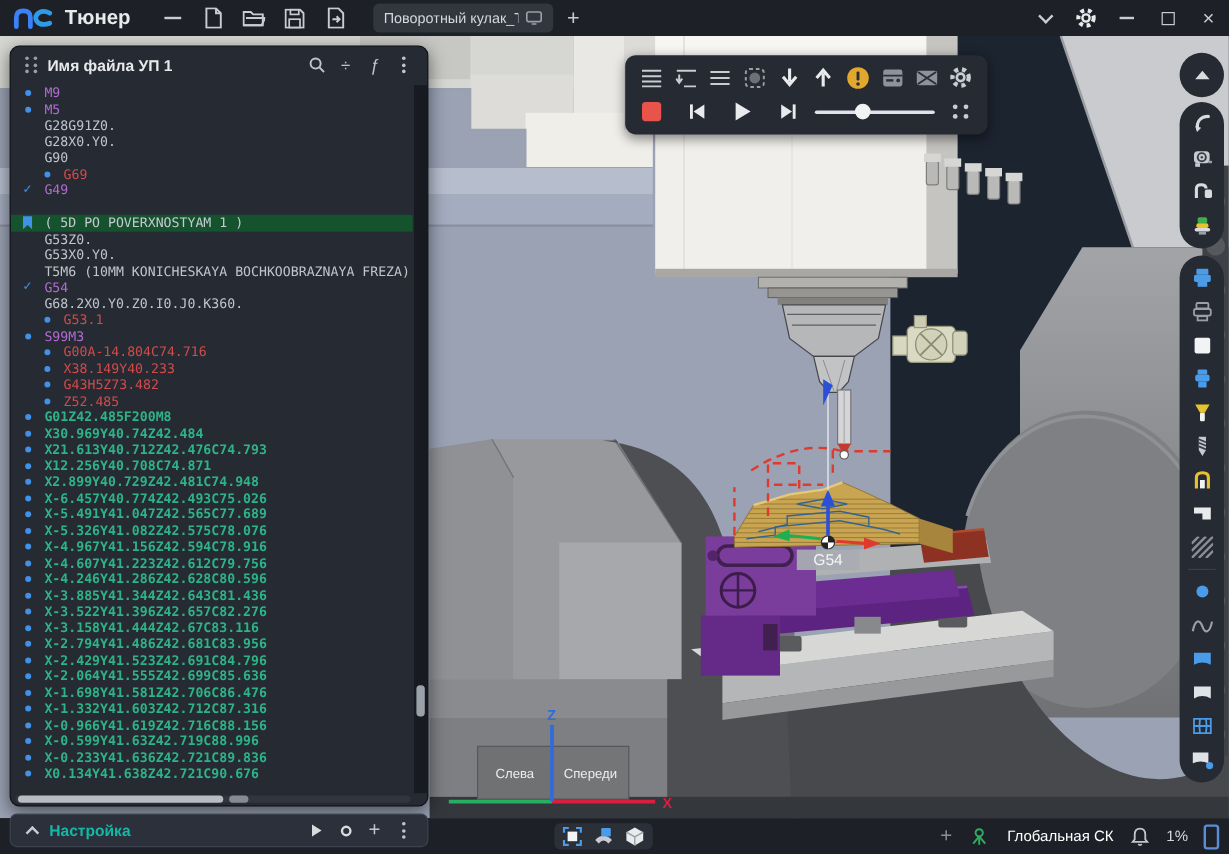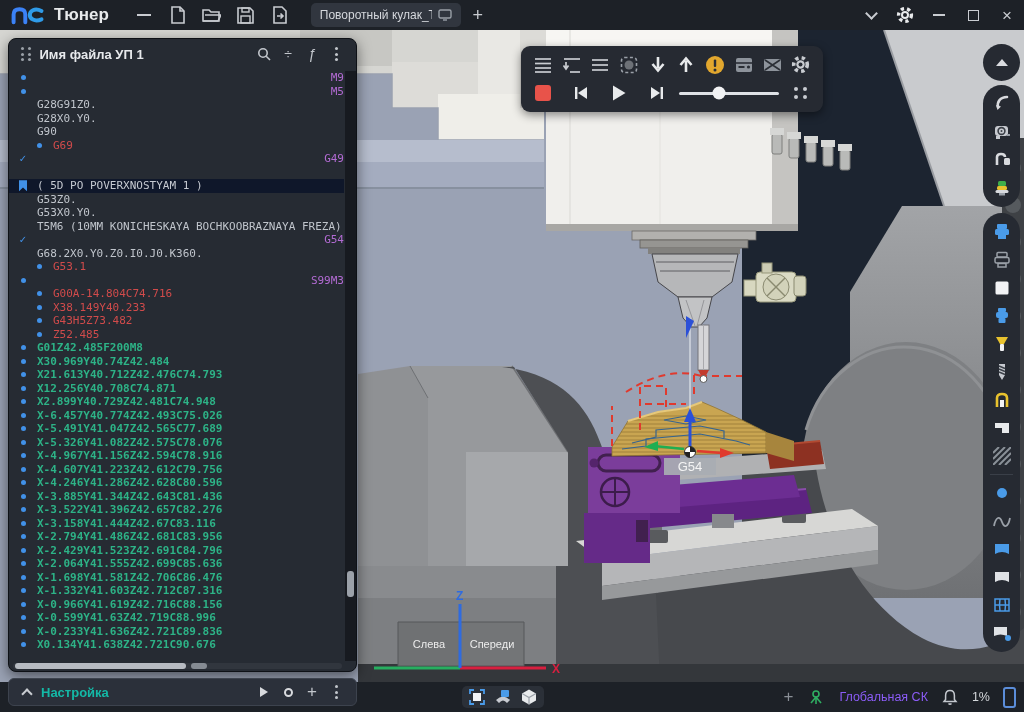--- a/index.html
+++ b/index.html
@@ -65,24 +65,24 @@
   #code-area { position:absolute; left:0; top:32px; right:12px; bottom:10px; overflow:hidden;
     font-family:"DejaVu Sans Mono", monospace; font-size:11px; }
   .code-row { display:flex; height:13.5px; line-height:13.5px; align-items:center; white-space:nowrap; }
   .code-row .marker { flex:0 0 28px; display:flex; align-items:center; justify-content:center; }
   .marker.dot::before { content:""; width:5px; height:5px; border-radius:50%; background:#4191e8; }
   .marker.check { color:#4191e8; font-family:"DejaVu Sans",sans-serif; font-size:10px; }
   .marker.bookmark::before { content:""; width:8px; height:11px; background:#4191e8;
     clip-path:polygon(0 0,100% 0,100% 100%,50% 66%,0 100%); }
   .c-gray  { color:#c0c5cc; }
   .c-red   { color:#d14b4b;margin-left:16px; }
-  .c-purple{ color:#b36bd4;justify-content:space-between; }
+  .c-purple{ color:#b36bd4; }
   .c-green { color:#2db387;font-weight:bold; }
   .c-comment{ color:#c6cad1; }
-  .row-comment { background:#0f172a; }
+  .row-comment { background:#14532d; }
   #vscroll { position:absolute; top:32px; right:0; width:11px; bottom:10px; background:#171a20; }
   #vscroll .thumb { position:absolute; left:2px; width:7px; top:500px; height:26px;
     background:#9ba1a9; border-radius:3px; }
   #hscroll { position:absolute; left:4px; right:14px; bottom:2px; height:6px; background:#31363e; border-radius:3px; }
   #hscroll .thumb { position:absolute; left:2px; width:52%; height:6px; background:#b7bbc2; border-radius:3px; }
   #hscroll .thumb2 { position:absolute; left:54%; width:5%; height:6px; background:#858b93; border-radius:3px; }
 
   
   #settings-bar { position:absolute; left:8px; top:678px; width:349px; height:28px;
     background:#2b303a; border:1px solid #3d434e; border-radius:6px; z-index:40;
@@ -97,21 +97,21 @@
   .kebab i { width:3px; height:3px; border-radius:50%; background:#c2c6cc; }
 
   
   #bottom-bar { position:absolute; left:0; top:682px; width:1024px; height:30px;
     background:#1d2127; z-index:35; display:flex; align-items:center; }
   #mode-pill { position:absolute; left:462px; top:4px; height:22px; background:#2b3038;
     border-radius:5px; display:flex; align-items:center; padding:0 5px; gap:6px; }
   .pill-ic { width:20px; height:18px; display:flex; align-items:center; justify-content:center; cursor:pointer; }
   #status-right { position:absolute; right:8px; top:0; height:30px; display:flex; align-items:center; gap:13px; }
   #status-right .plus { color:#8a8f96; font-size:17px; cursor:pointer; }
-  .cs-label { color:#8b5cf6; font-size:12.5px;text-align:center; }
+  .cs-label { color:#ffffff; font-size:12.5px;text-align:center; }
   .pct-label { color:#d5d8dc; font-size:12.5px; }
   .battery { width:13px; height:21px; border:2px solid #5b8dd9; border-radius:3px; }
 </style>
 </head>
 <body>
 
 <svg id="scene" width="1024" height="652" viewBox="0 30 1024 652">
   <defs>
     <linearGradient id="gcol" x1="0" y1="0" x2="0" y2="1">
       <stop offset="0" stop-color="#a2a4a7"></stop>

